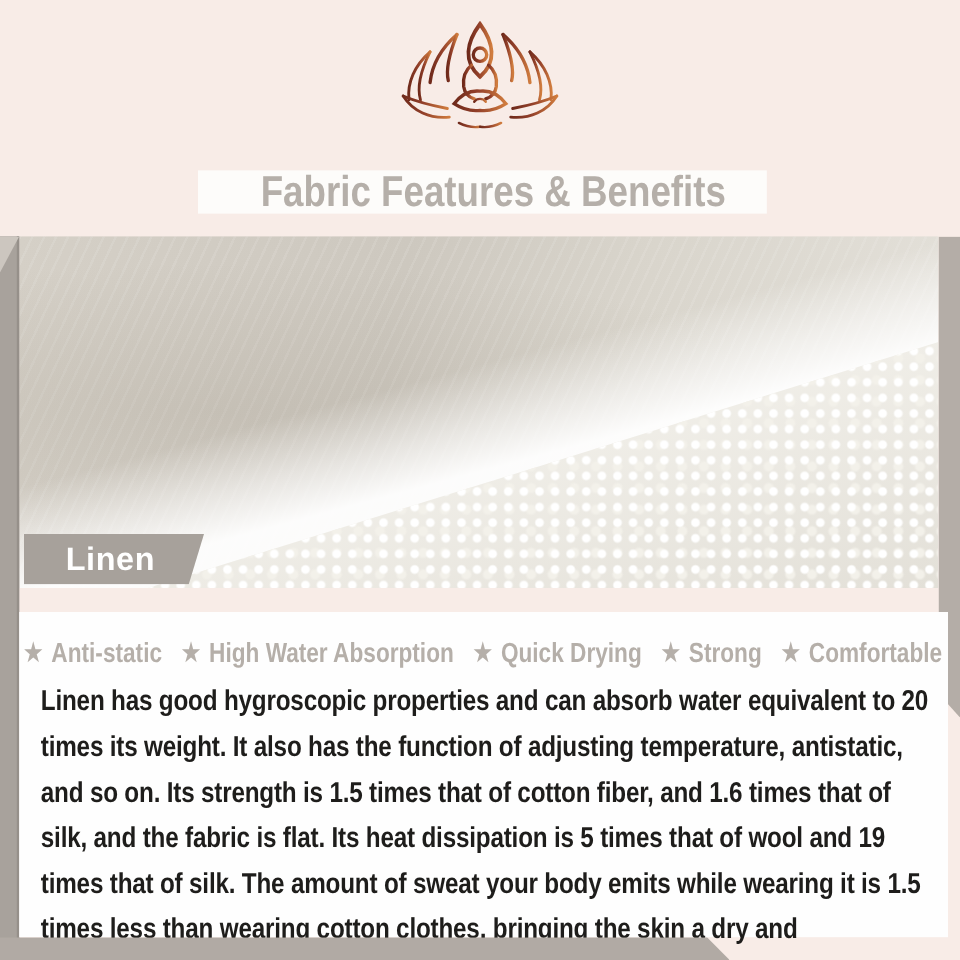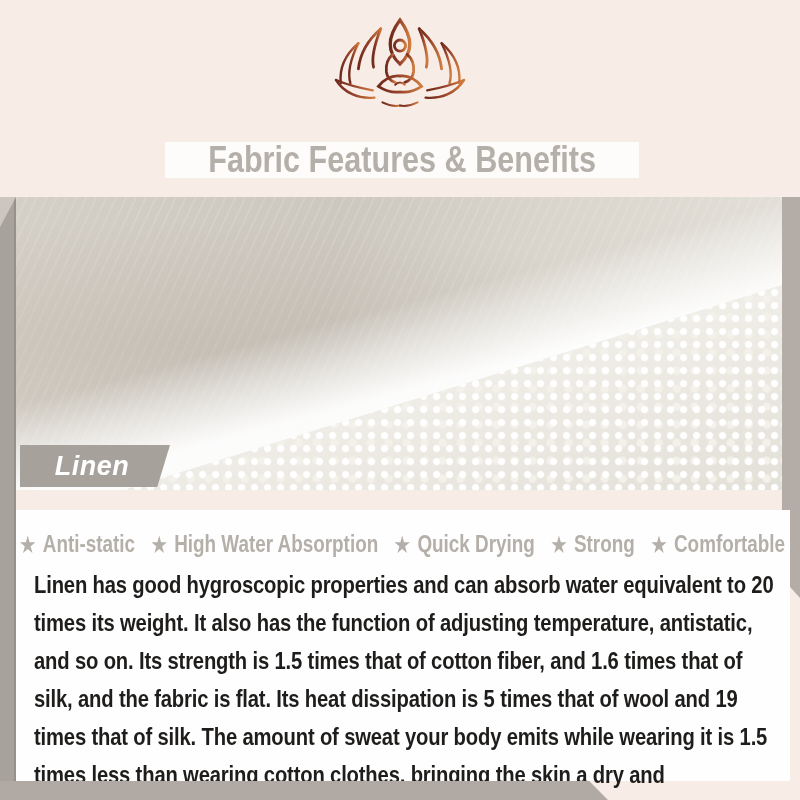--- a/index.html
+++ b/index.html
@@ -13,21 +13,21 @@
   .logo-wrap { position:absolute; top:16px; left:50%; transform:translateX(-50%); width:260px; text-align:center; }
   .logo-svg { display:block; margin:0 auto; }
   .brand-name {
     margin-top:0px; font-family:"Liberation Serif", serif;
     font-size:19px; letter-spacing:4px; color:#4b4143; white-space:nowrap;
   }
 
   
   .banner {
     position:absolute; left:165px; top:142px; width:474px; height:36px;
-    background:#fdfcfa; display:flex; align-items:center; justify-content:center;
+    background:#fdfcfa; display:flex; align-items:center; justify-content:flex-end;
   }
   .banner-title {
     font-size:36px; font-weight:bold; color:#b5afa9;
     transform:scaleX(0.85); white-space:nowrap;
   }
 
   
   .photo {
     position:absolute; left:16px; top:197px; width:766px; height:293px; overflow:hidden;
     background:
@@ -65,21 +65,20 @@
     position:absolute; left:782px; top:197px; width:18px; height:401px;
     background:#b4ada7; clip-path:polygon(0 0, 100% 0, 100% 100%, 0 95%);
   }
 
   .linen-label {
     position:absolute; left:20px; top:445px; width:144px; height:42px;
     background:#a7a19b; clip-path:polygon(0 0, 100% 0, 91.5% 100%, 0 100%);
     color:#ffffff; font-weight:bold; font-size:27px;
     display:flex; align-items:center; justify-content:center; padding-right:6px;
     letter-spacing:0.5px;
-    font-style:italic;
   }
 
   
   .white-box {
     position:absolute; left:16px; top:510px; width:774px; height:271px;
     background:#fefefe;
   }
 
   .features-row {
     position:absolute; left:16px; top:524px; width:774px; height:40px;

